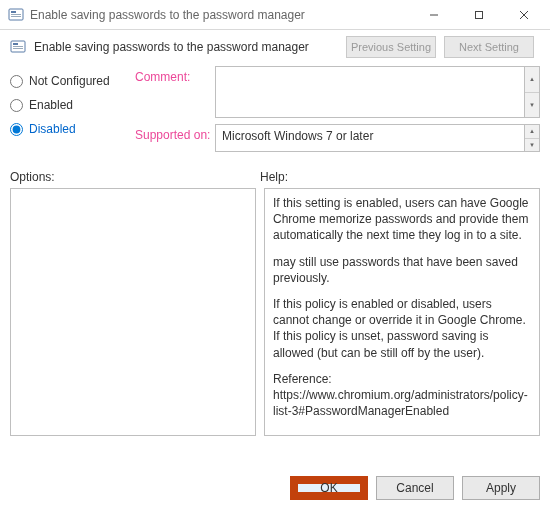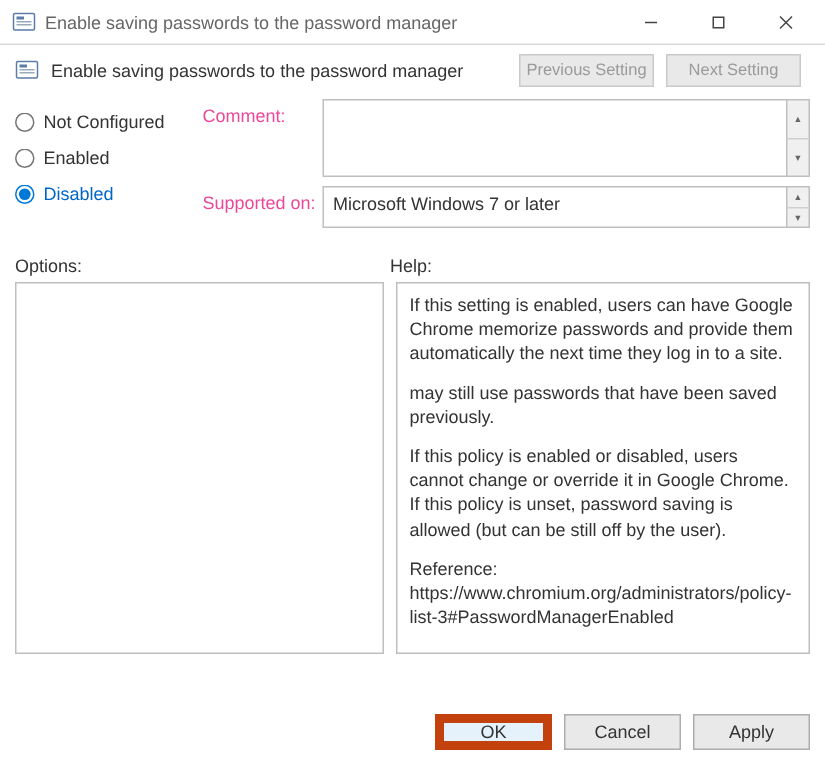--- a/index.html
+++ b/index.html
@@ -185,21 +185,21 @@
     height: 24px;
     background: #e9e9e9;
     border: 1px solid #adadad;
     font-size: 12px;
     color: #333;
     display: flex;
     align-items: center;
     justify-content: center;
   }
   .btn.primary {
-    border: 6px solid #c2410c;
+    border: 8px solid #c2410c;
     background: #e5f1fb;
   }
 </style>
 </head>
 <body>
 
 <div class="titlebar">
   <span class="icon">
     <svg viewBox="0 0 16 16">
         <rect x="1" y="2" width="14" height="11" rx="1" fill="#fff" stroke="#5b7ca8" stroke-width="1"></rect>

